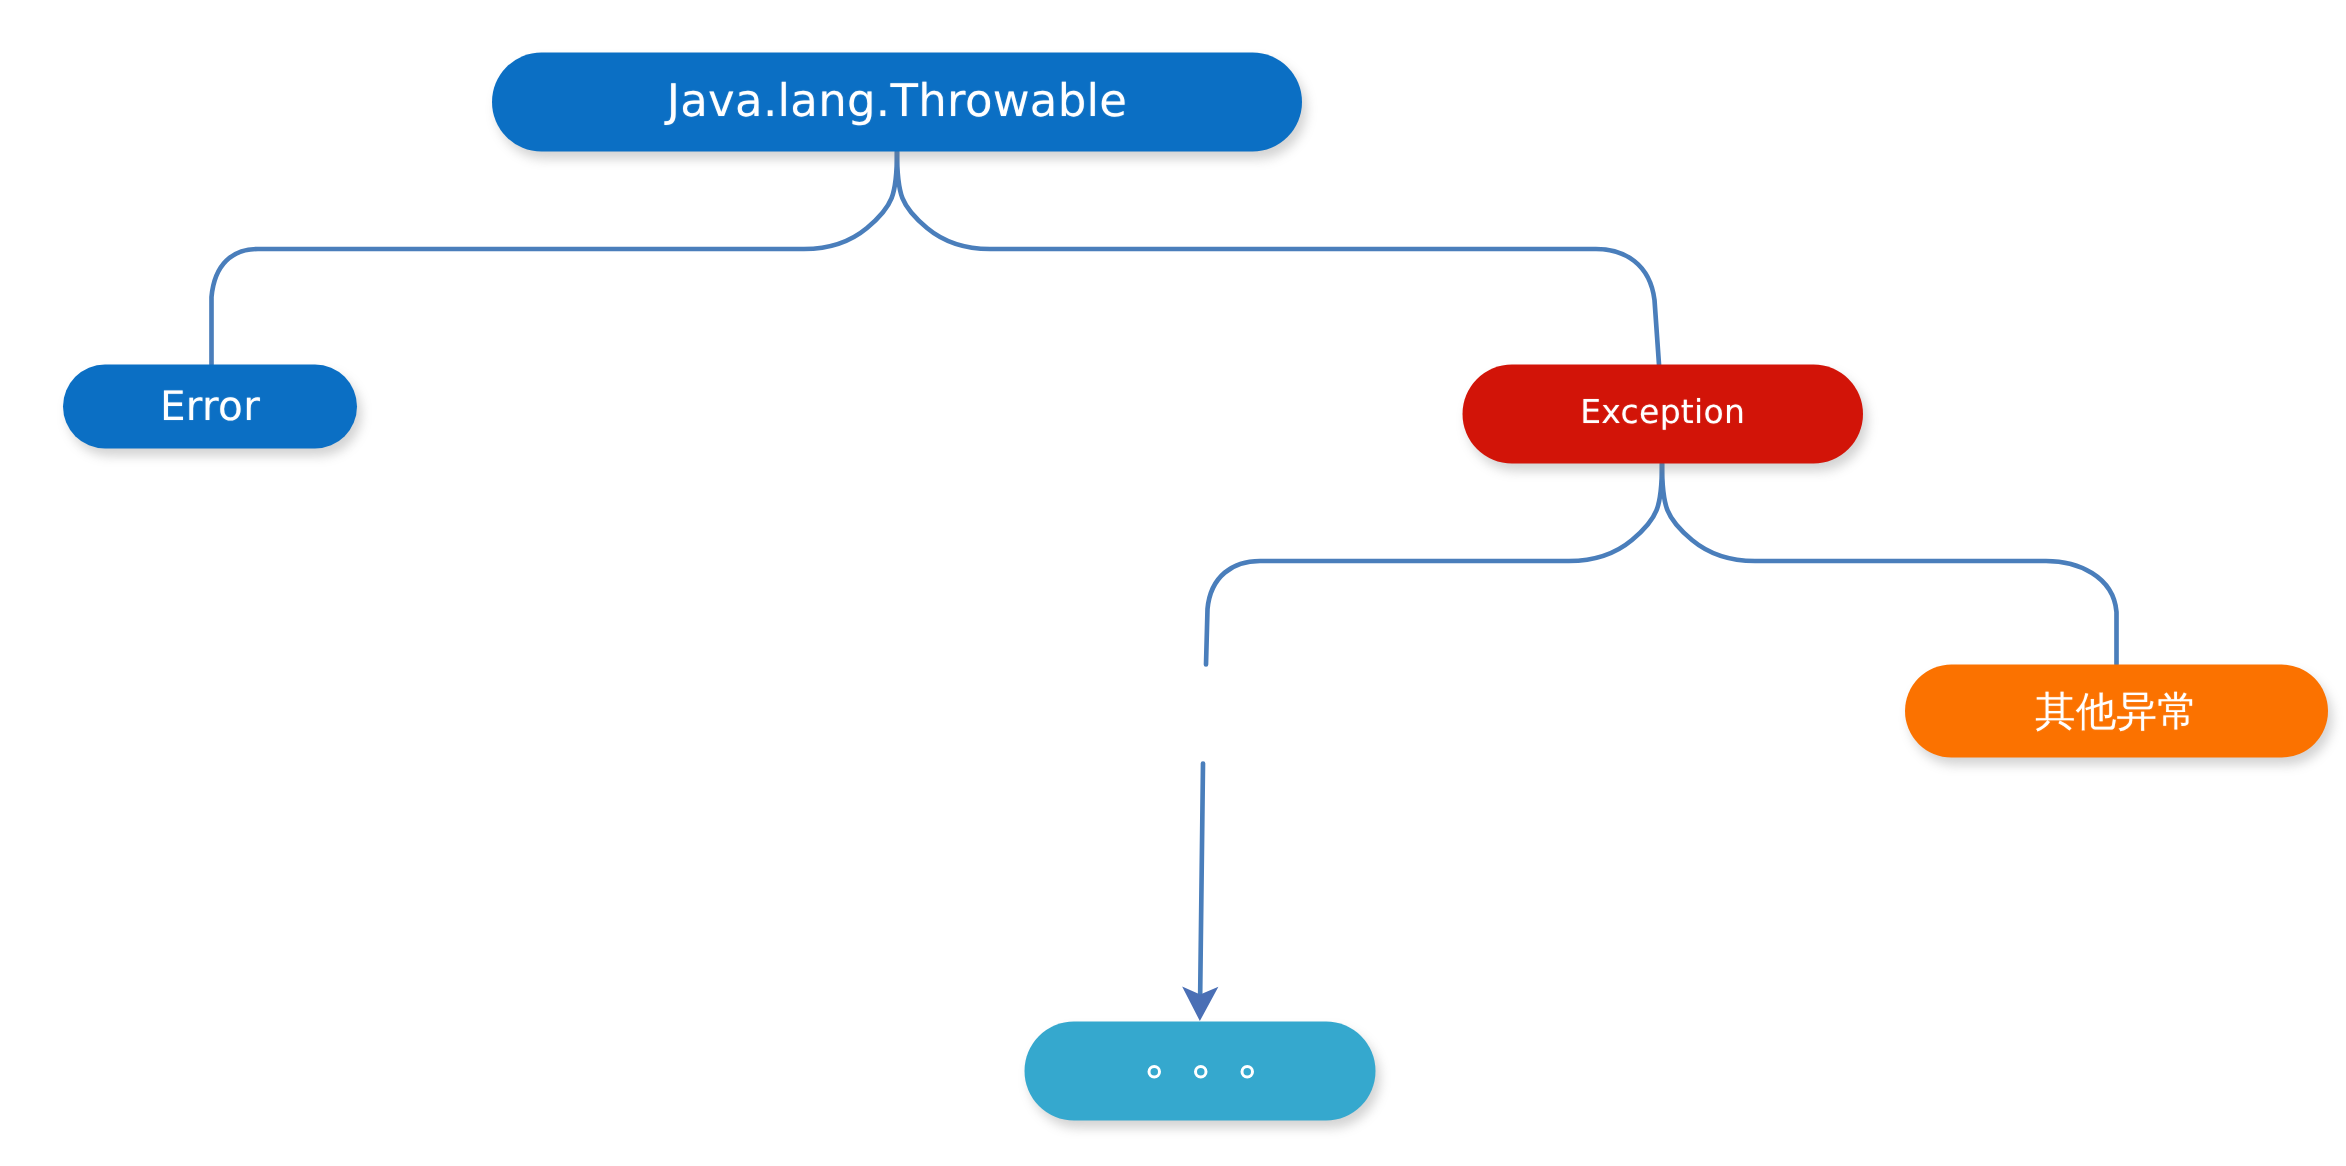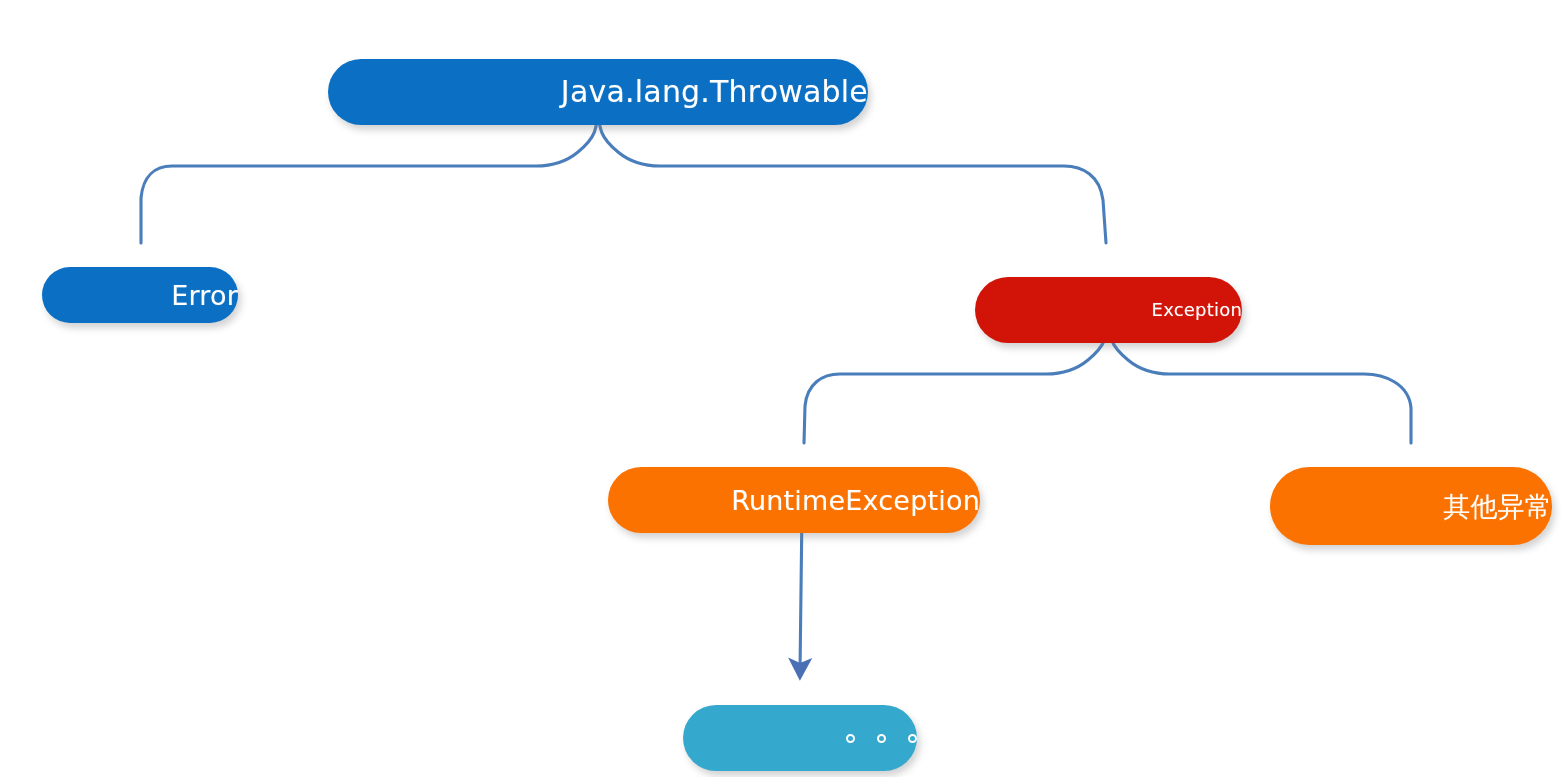--- a/index.html
+++ b/index.html
@@ -23,29 +23,28 @@
     left: 0;
     top: 0;
     width: 1564px;
     height: 777px;
     pointer-events: none;
   }
   .node {
     position: absolute;
     display: flex;
     align-items: center;
-    justify-content: flex-end;
+    justify-content: center;
     box-sizing: border-box;
     border-radius: 999px;
     color: #ffffff;
     white-space: nowrap;
     letter-spacing: 0.2px;
     box-shadow: 3px 5px 7px rgba(120,120,120,0.33);
     z-index: 2;
-    margin-top: 24px;
   }
   .node-label {
     display: block;
     line-height: 1;
     text-shadow: 0 0 1px rgba(255,255,255,0.35);
   }
   .node-root   { background: #0b6fc4; }
   .node-blue   { background: #0b6fc4; }
   .node-red    { background: #d21408; }
   .node-orange { background: #fb7200; }
@@ -112,29 +111,26 @@
   </svg>
 
   <div class="node node-root" style="left:328px; top:35px; width:540px; height:66px; font-size:30px;">
     <span class="node-label">Java.lang.Throwable</span>
   </div>
 
   <div class="node node-blue" style="left:42px; top:243px; width:196px; height:56px; font-size:27px;">
     <span class="node-label">Error</span>
   </div>
 
-  <div class="node node-red" style="left:975px; top:253px; width:267px; height:66px; font-size:18px;">
+  <div class="node node-red" style="left:975px; top:243px; width:267px; height:66px; font-size:22px;">
     <span class="node-label">Exception</span>
   </div>
 
-  <div class="node node-orange" style="left:608px; top:443px; width:372px; height:66px; font-size:27px;">
-    <span class="node-label">RuntimeException</span>
-  </div>
 
-  <div class="node node-orange" style="left:1270px; top:443px; width:282px; height:78px; font-size:27px;">
+  <div class="node node-orange" style="left:1270px; top:443px; width:282px; height:62px; font-size:27px;">
     <span class="node-label">其他异常</span>
   </div>
 
   <div class="node node-teal" style="left:683px; top:681px; width:234px; height:66px;">
     <span class="dots">
       <span class="dot"></span>
       <span class="dot"></span>
       <span class="dot"></span>
     </span>
   </div>

